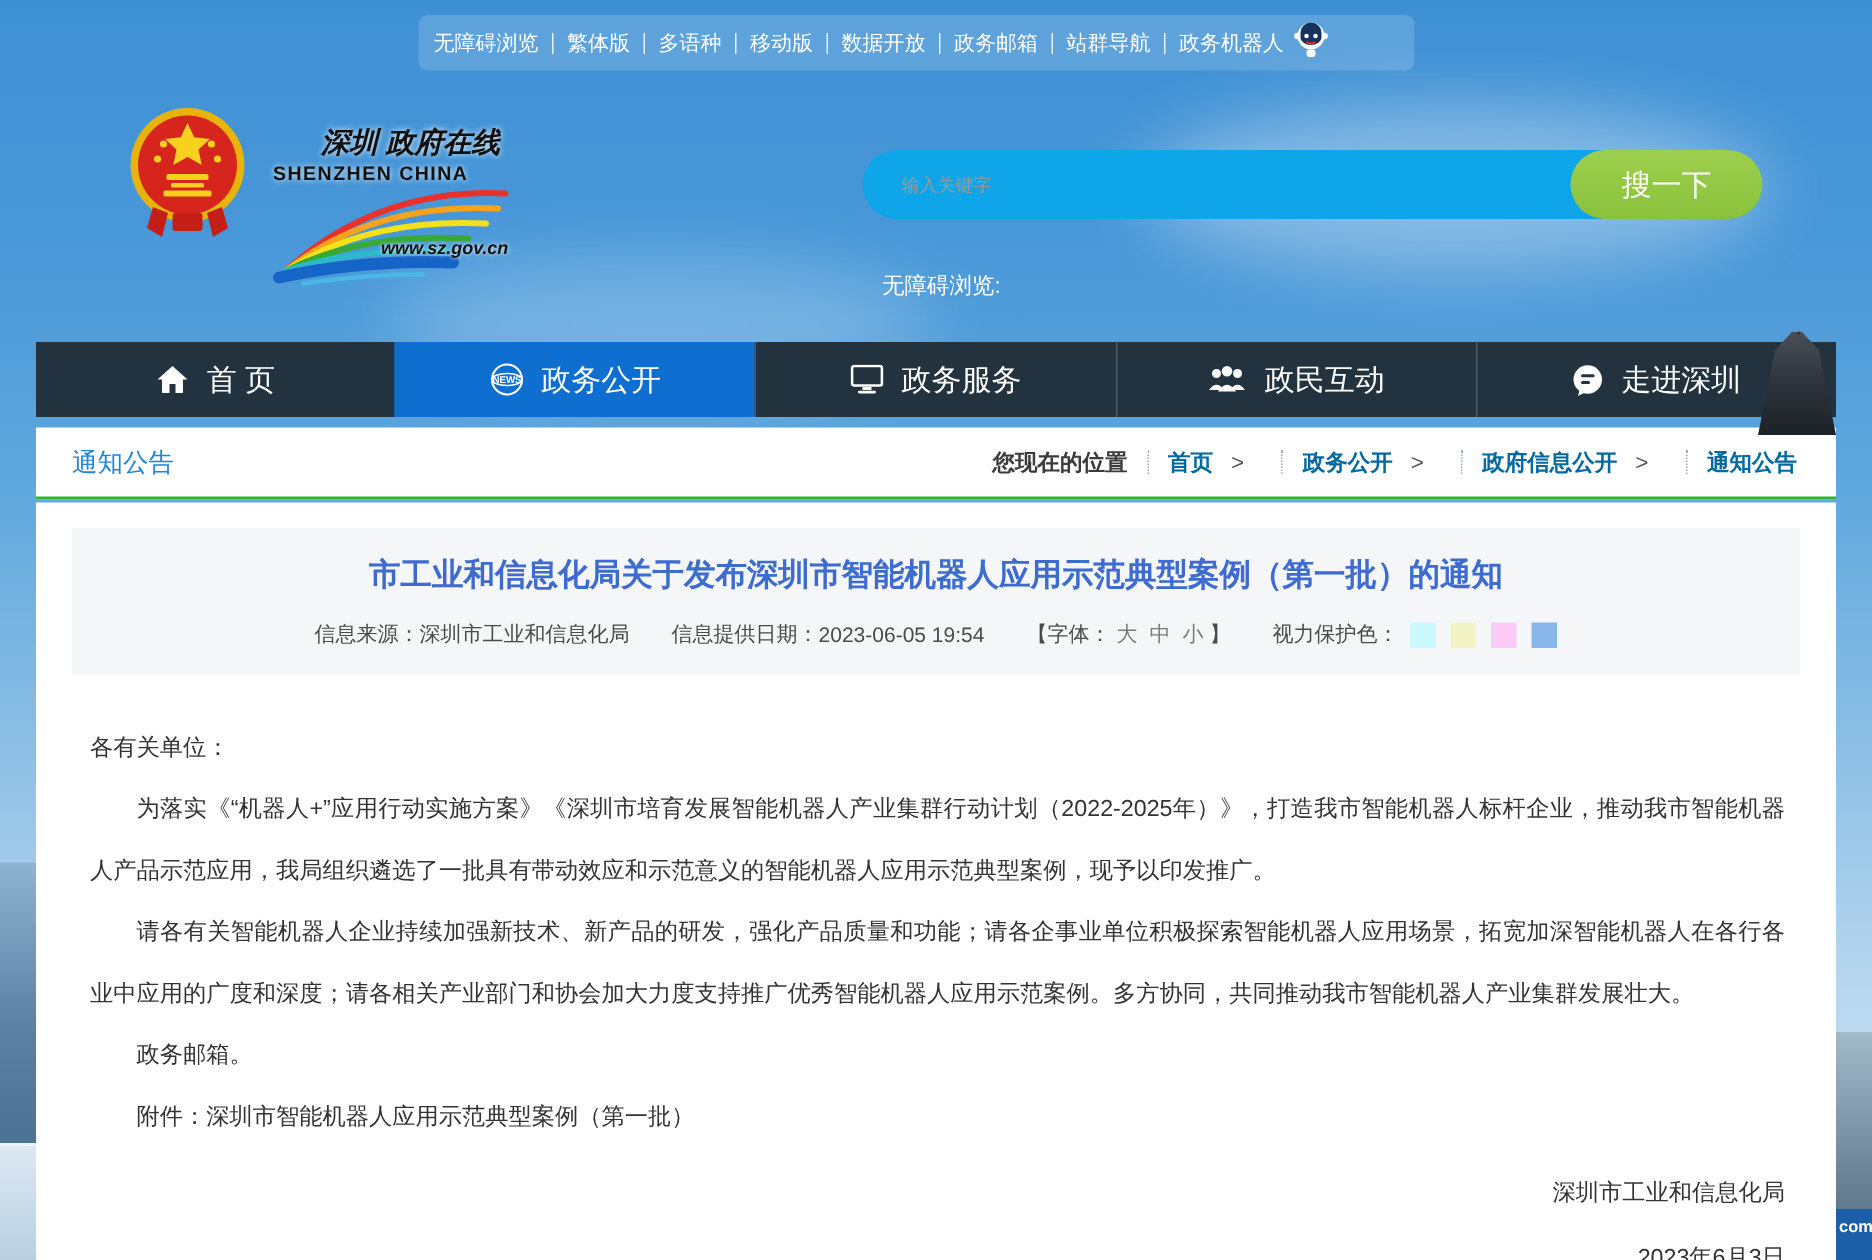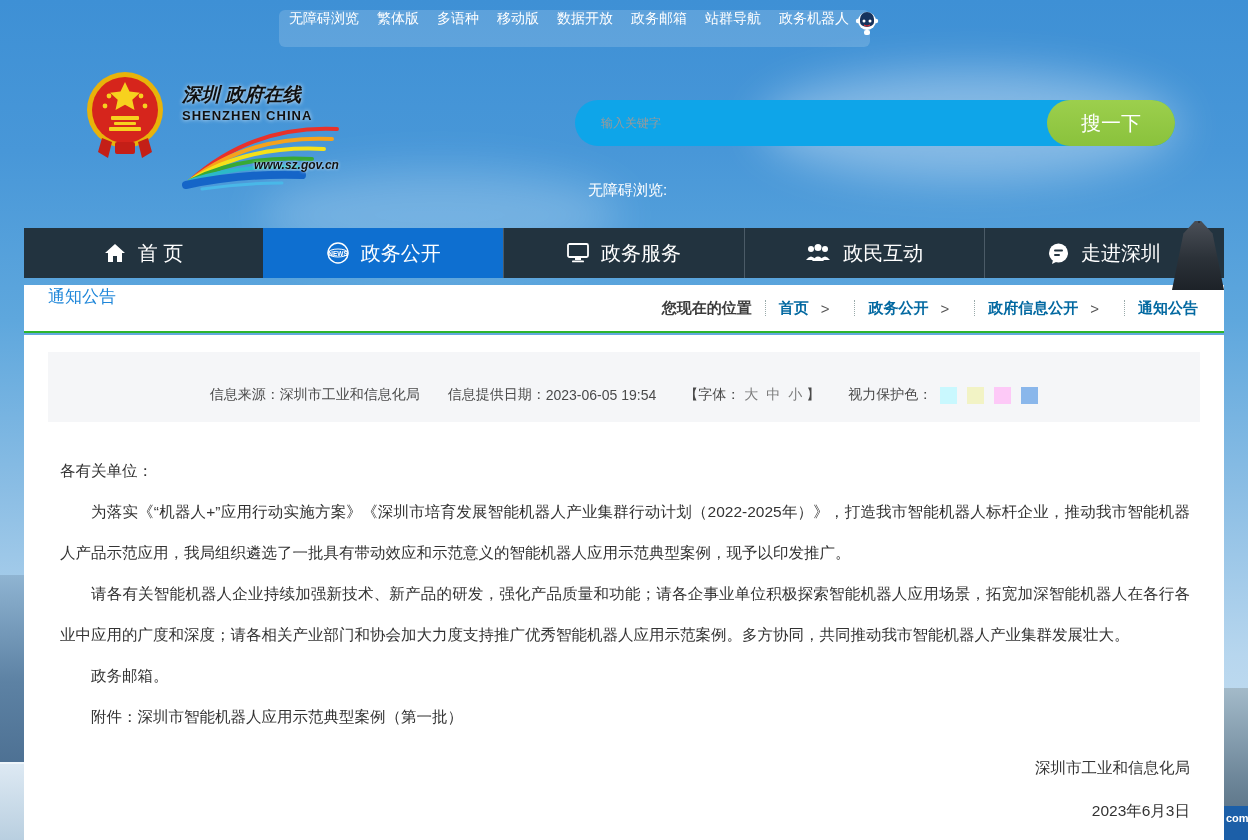--- a/index.html
+++ b/index.html
@@ -18,32 +18,32 @@
   .bld-left2 { left:0; top:762px; width:24px; height:78px; background:linear-gradient(180deg,#dde9f3,#b9cfe0); border-top:2px solid #eef5fa; }
   .bld-right1 { left:1224px; top:688px; width:24px; height:152px; background:linear-gradient(180deg,#a3bac9 0%,#6d8699 60%,#51697c 100%); }
   .bld-right2 { left:1224px; top:806px; width:24px; height:34px; background:#1c5fa8; }
   .watermark { position:absolute; left:1226px; top:812px; color:#fff; font-size:11px; font-weight:bold; }
   .tower { position:absolute; left:1172px; top:221px; width:52px; height:69px; z-index:6;
     background:linear-gradient(180deg,#4a4f57 0%,#2b3138 55%,#1d2228 100%);
     clip-path:polygon(44% 0,56% 0,78% 18%,100% 100%,0 100%,22% 18%); }
   .tower:before { content:""; position:absolute; left:50%; top:-8px; width:2px; height:10px; background:#30353c; }
 
   
-  .top-bar { position:absolute; left:279px; top:10px; width:591px; height:37px;
+  .top-bar { position:absolute; left:279px; top:10px; width:664px; height:37px;
     background:rgba(255,255,255,.16); border-radius:6px;
-    display:flex; padding-left:10px; z-index:5; }
+    display:flex; align-items:center; padding-left:10px; z-index:5; }
   .top-bar a { color:#fff; font-size:14px; text-decoration:none; white-space:nowrap; }
   .tsep { width:1px; height:14px; background:rgba(255,255,255,.85); margin:0 9px; }
   .robot { margin-left:6px; }
 
   
   .logo { position:absolute; left:82px; top:68px; display:flex; align-items:flex-start; z-index:5; }
   .wing-wrap { position:relative; margin-left:14px; margin-top:14px; width:160px; }
   .logo-cn { font-size:19px; font-weight:bold; font-style:italic; color:#111; white-space:nowrap;
-    text-shadow:0 0 4px rgba(255,255,255,.9); }
+    text-shadow:0 0 4px rgba(255,255,255,.9);margin-left:32px; }
   .logo-en { font-size:13px; font-weight:bold; color:#111; letter-spacing:1px; white-space:nowrap;
     text-shadow:0 0 4px rgba(255,255,255,.9); }
   .logo-url { font-size:12px; font-weight:bold; font-style:italic; color:#111; white-space:nowrap;
     text-shadow:0 0 3px rgba(255,255,255,.9); position:absolute; left:72px; top:76px; }
 
   
   .search { position:absolute; left:575px; top:100px; width:600px; height:46px; z-index:5; }
   .search input { width:100%; height:46px; border:none; border-radius:23px; padding:0 140px 0 26px;
     font-size:12px; color:#333; outline:none; background:#0ea5e9; font-family:Liberation Serif, serif; }
   .search input::placeholder { color:#9a9a9a; }
@@ -55,21 +55,21 @@
   .nav { position:absolute; left:24px; top:228px; width:1200px; height:50px; display:flex;
     background:#22333f; z-index:4; }
   .nav-item { flex:1 1 0; display:flex; align-items:center; justify-content:center; gap:12px;
     color:#fff; font-size:20px; cursor:pointer; border-left:1px solid #4b5b67; }
   .nav-item:first-child { border-left:none; }
   .nav-item.active { background:#0e6fd0; border-left-color:#0e6fd0; }
   .nav-item svg { display:block; }
 
   
   .crumb-bar { position:absolute; left:24px; top:285px; width:1200px; height:48px; background:#fff;
-    border-bottom:2px solid #2db52d; display:flex; justify-content:space-between;
+    border-bottom:2px solid #2db52d; display:flex; align-items:center; justify-content:space-between;
     padding:0 26px 0 24px; z-index:4; }
   .section-title { color:#1e86d9; font-size:17px; }
   .crumbs { display:flex; align-items:center; font-size:15px; font-weight:bold; color:#3c3c3c; }
   .crumbs a { color:#0369a1; text-decoration:none; }
   .csep { width:1px; height:16px; border-left:1px dotted #9aa; margin:0 13px; }
   .gt { color:#555; margin:0 12px; font-weight:normal; }
 
   
   .content { position:absolute; left:24px; top:335px; width:1200px; height:505px; background:#fff; z-index:3; }
   .title-block { margin:17px 24px 0; background:#f5f6f8; padding:17px 20px 18px; }
@@ -226,20 +226,21 @@
     <span class="csep"></span>
     <a href="#">政府信息公开</a>
     <span class="gt">&gt;</span>
     <span class="csep"></span>
     <a href="#">通知公告</a>
   </div>
 </div>
 
 <div class="content">
   <div class="title-block">
+    <div class="art-title">市工业和信息化局关于发布深圳市智能机器人应用示范典型案例（第一批）的通知</div>
     <div class="meta">
       <span class="grp">
         <span>信息来源：</span>
         <span>深圳市工业和信息化局</span>
       </span>
       <span class="grp">
         <span>信息提供日期：</span>
         <span>2023-06-05 19:54</span>
       </span>
       <span class="grp">

